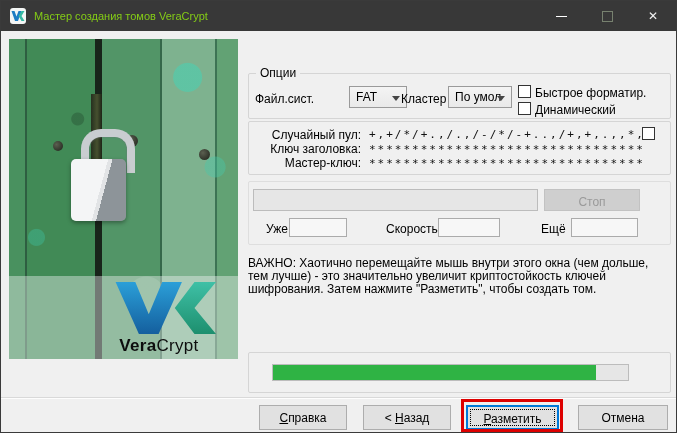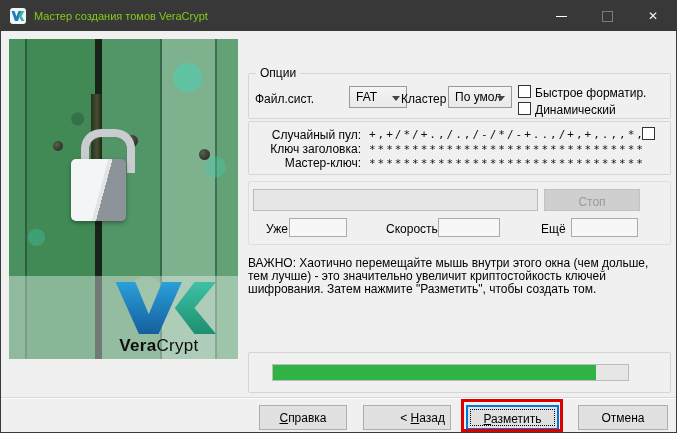--- a/index.html
+++ b/index.html
@@ -71,21 +71,21 @@
   .btn-stop{left:543px;top:188px;width:96px;height:22px;background:#cfcfcf;border-color:#c2c2c2;color:#9a9a9a;}
   .field{position:absolute;height:19px;border:1px solid #ababab;background:#f7f7f7;box-sizing:border-box;font-size:12px;padding:0 3px;font-family:"Liberation Sans",sans-serif;}
   
   .notice{position:absolute;left:247px;top:256px;width:418px;font-size:12px;line-height:13px;}
   
   .entropy-bar{position:absolute;left:23px;top:11px;width:357px;height:17px;background:#e6e6e6;border:1px solid #bcbcbc;box-sizing:border-box;}
   .entropy-fill{height:100%;width:0;background:#2fb344;}
   
   .separator{position:absolute;left:0;top:396px;width:677px;height:1px;background:#d9d9d9;box-shadow:0 1px 0 #fdfdfd;}
   .b-help{left:258px;top:404px;width:88px;}
-  .b-back{left:362px;top:404px;width:88px;text-align:right;}
+  .b-back{left:362px;top:404px;width:88px;}
   .b-format{left:465px;top:404px;width:93px;border:2px solid #0078d7;outline:1px dotted #000;outline-offset:-5px;}
   .b-cancel{left:577px;top:404px;width:90px;}
   .mn{text-decoration:underline;}
   .annotation{position:absolute;left:460px;top:398px;width:102px;height:33px;border:3px solid #dd0000;pointer-events:none;box-sizing:border-box;}
 </style>
 </head>
 <body>
 
 <div class="window">
 

